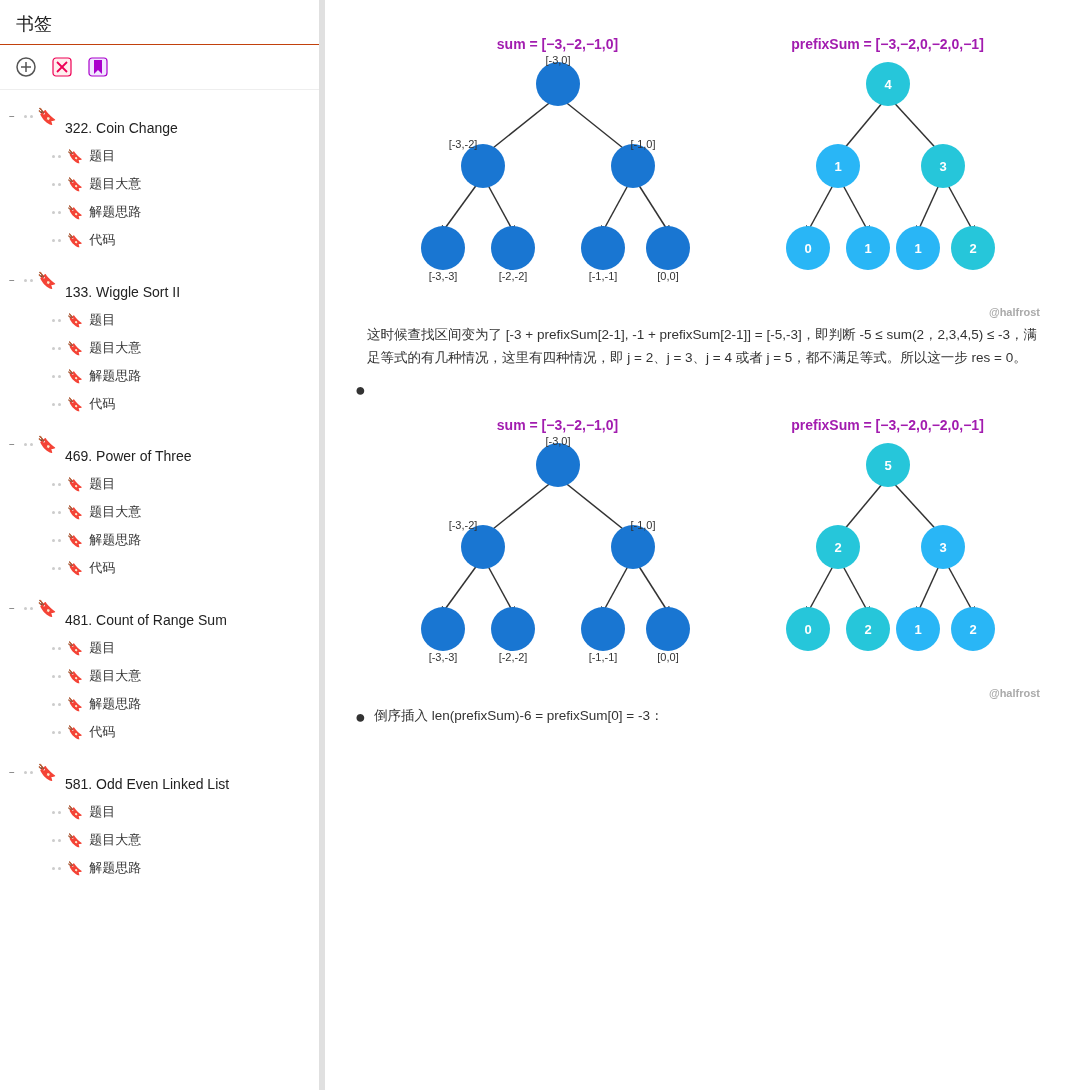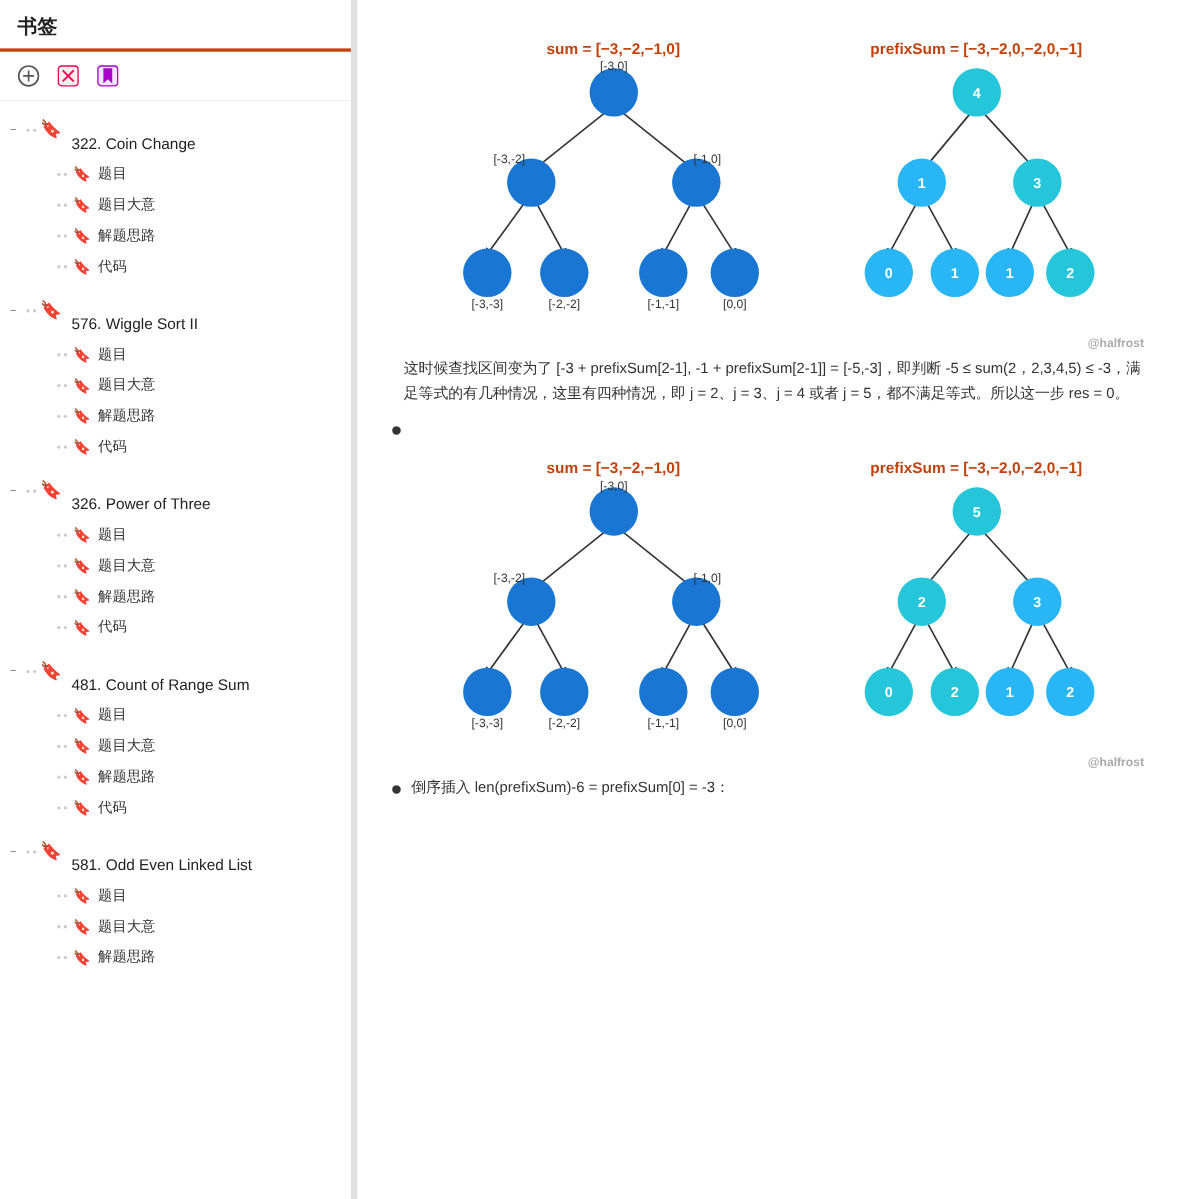--- a/index.html
+++ b/index.html
@@ -11,23 +11,23 @@
       min-width: 320px;
       border-right: 1px solid #e0e0e0;
       display: flex;
       flex-direction: column;
       overflow-y: auto;
       background: #fff;
     }
     .sidebar-header {
       padding: 12px 16px 8px;
       font-size: 18px;
-      font-weight: bold;
+      font-weight: normal;
       color: #222;
-      border-bottom: 3px solid #c2410c;
+      border-bottom: 1px solid #c2410c;
     }
     .sidebar-toolbar {
       display: flex;
       gap: 8px;
       padding: 8px 12px;
       border-bottom: 1px solid #eee;
     }
     .toolbar-icon {
       width: 28px; height: 28px;
       border-radius: 4px;
@@ -88,21 +88,21 @@
       justify-content: center;
       align-items: flex-start;
       gap: 60px;
       margin-bottom: 10px;
     }
 
     .diagram-label {
       text-align: right;
       font-size: 14px;
       font-weight: bold;
-      color: #c2410c;
+      color: #a21caf;
       margin-bottom: 4px;
     }
 
     .diagram-block {
       display: flex;
       flex-direction: column;
       align-items: center;
     }
 
     svg.tree-svg {
@@ -214,21 +214,21 @@
     </div>
 
     <div>
       <div class="section-header">
         <div class="collapse-icon">−</div>
         <div class="h-dots">
             <div class="h-dot"></div>
             <div class="h-dot"></div>
           </div>
         <span class="section-bookmark-icon">🔖</span>
-        <span class="section-title">576. Wiggle Sort II</span>
+        <span class="section-title">133. Wiggle Sort II</span>
       </div>
       <div>
         <div class="sub-item">
           <div class="h-dots">
               <div class="h-dot"></div>
               <div class="h-dot"></div>
             </div>
           <span class="sub-bookmark-icon">🔖</span>
           <span>题目</span>
         </div>
@@ -260,21 +260,21 @@
     </div>
 
     <div>
       <div class="section-header">
         <div class="collapse-icon">−</div>
         <div class="h-dots">
             <div class="h-dot"></div>
             <div class="h-dot"></div>
           </div>
         <span class="section-bookmark-icon">🔖</span>
-        <span class="section-title">326. Power of Three</span>
+        <span class="section-title">469. Power of Three</span>
       </div>
       <div>
         <div class="sub-item">
           <div class="h-dots">
               <div class="h-dot"></div>
               <div class="h-dot"></div>
             </div>
           <span class="sub-bookmark-icon">🔖</span>
           <span>题目</span>
         </div>

